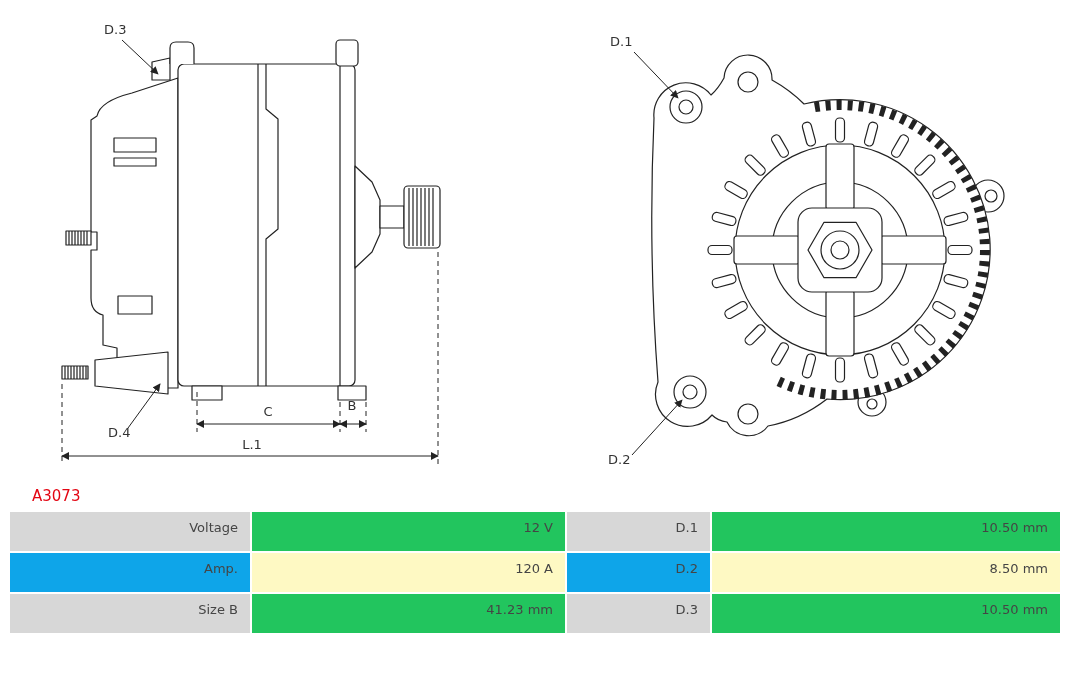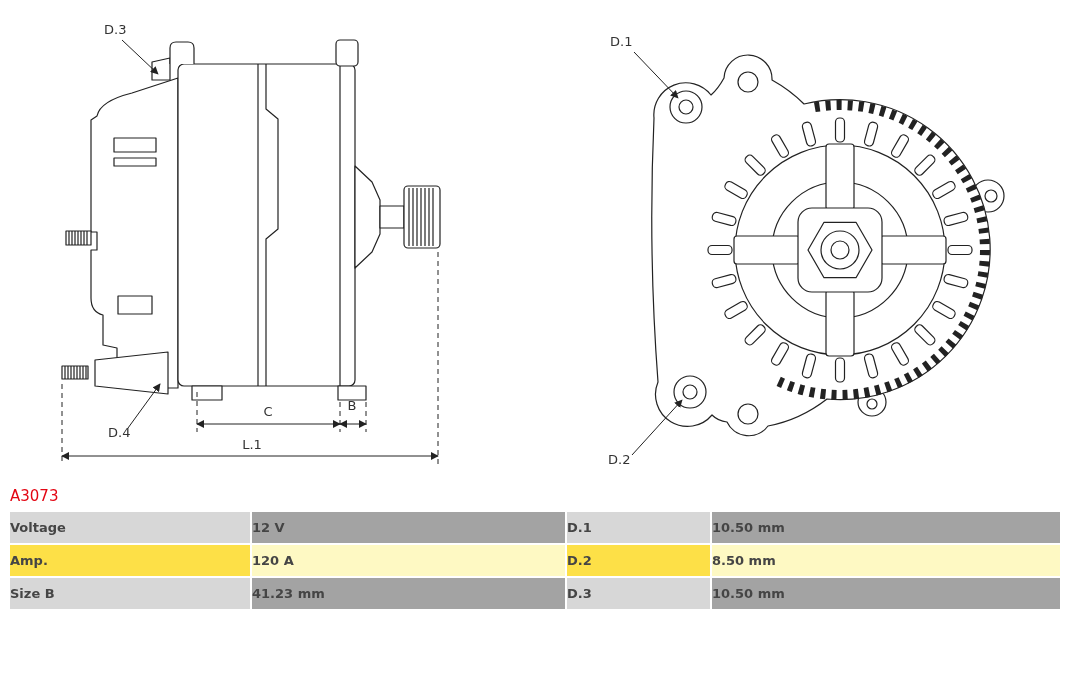--- a/index.html
+++ b/index.html
@@ -1,27 +1,27 @@
 <!DOCTYPE html>
 <html><head>
 <meta charset="utf-8">
 <style>
   html,body{margin:0;padding:0;background:#fff;}
   .page{position:relative;width:1080px;height:687px;background:#fff;overflow:hidden;
         font-family:"DejaVu Sans","Liberation Sans",sans-serif;}
   .drawing-area{width:1080px;height:482px;}
   svg text{font:13px "DejaVu Sans","Liberation Sans",sans-serif;fill:#333;stroke:none;}
-  .part-number{margin:4px 0 4px 10px;font-size:15px;line-height:20px;color:#e30613;}
+  .part-number{margin:4px 0 4px 32px;font-size:15px;line-height:20px;color:#e30613;}
   table.spec-table{border-collapse:separate;border-spacing:2px;table-layout:fixed;
         width:1054px;margin:0 0 0 8px;font-size:13px;color:#454545;}
-  table.spec-table td{height:31px;padding:0 12px 0 0;vertical-align:middle;
-        overflow:hidden;white-space:nowrap;font-weight:bold;}
+  table.spec-table td{height:31px;padding:0 12px 8px 0;text-align:right;vertical-align:middle;
+        overflow:hidden;white-space:nowrap;}
   tr.odd td.lbl{background:#d7d7d7;}
-  tr.odd td.val{background:#a3a3a3;}
-  tr.even td.lbl{background:#fde047;}
+  tr.odd td.val{background:#22c55e;}
+  tr.even td.lbl{background:#0ea5e9;}
   tr.even td.val{background:#fef9c3;}
 </style>
 </head>
 <body>
 
 <div class="page">
 
   <div class="drawing-area">
     <svg width="1080" height="482" viewBox="0 0 1080 482">
       <defs>

